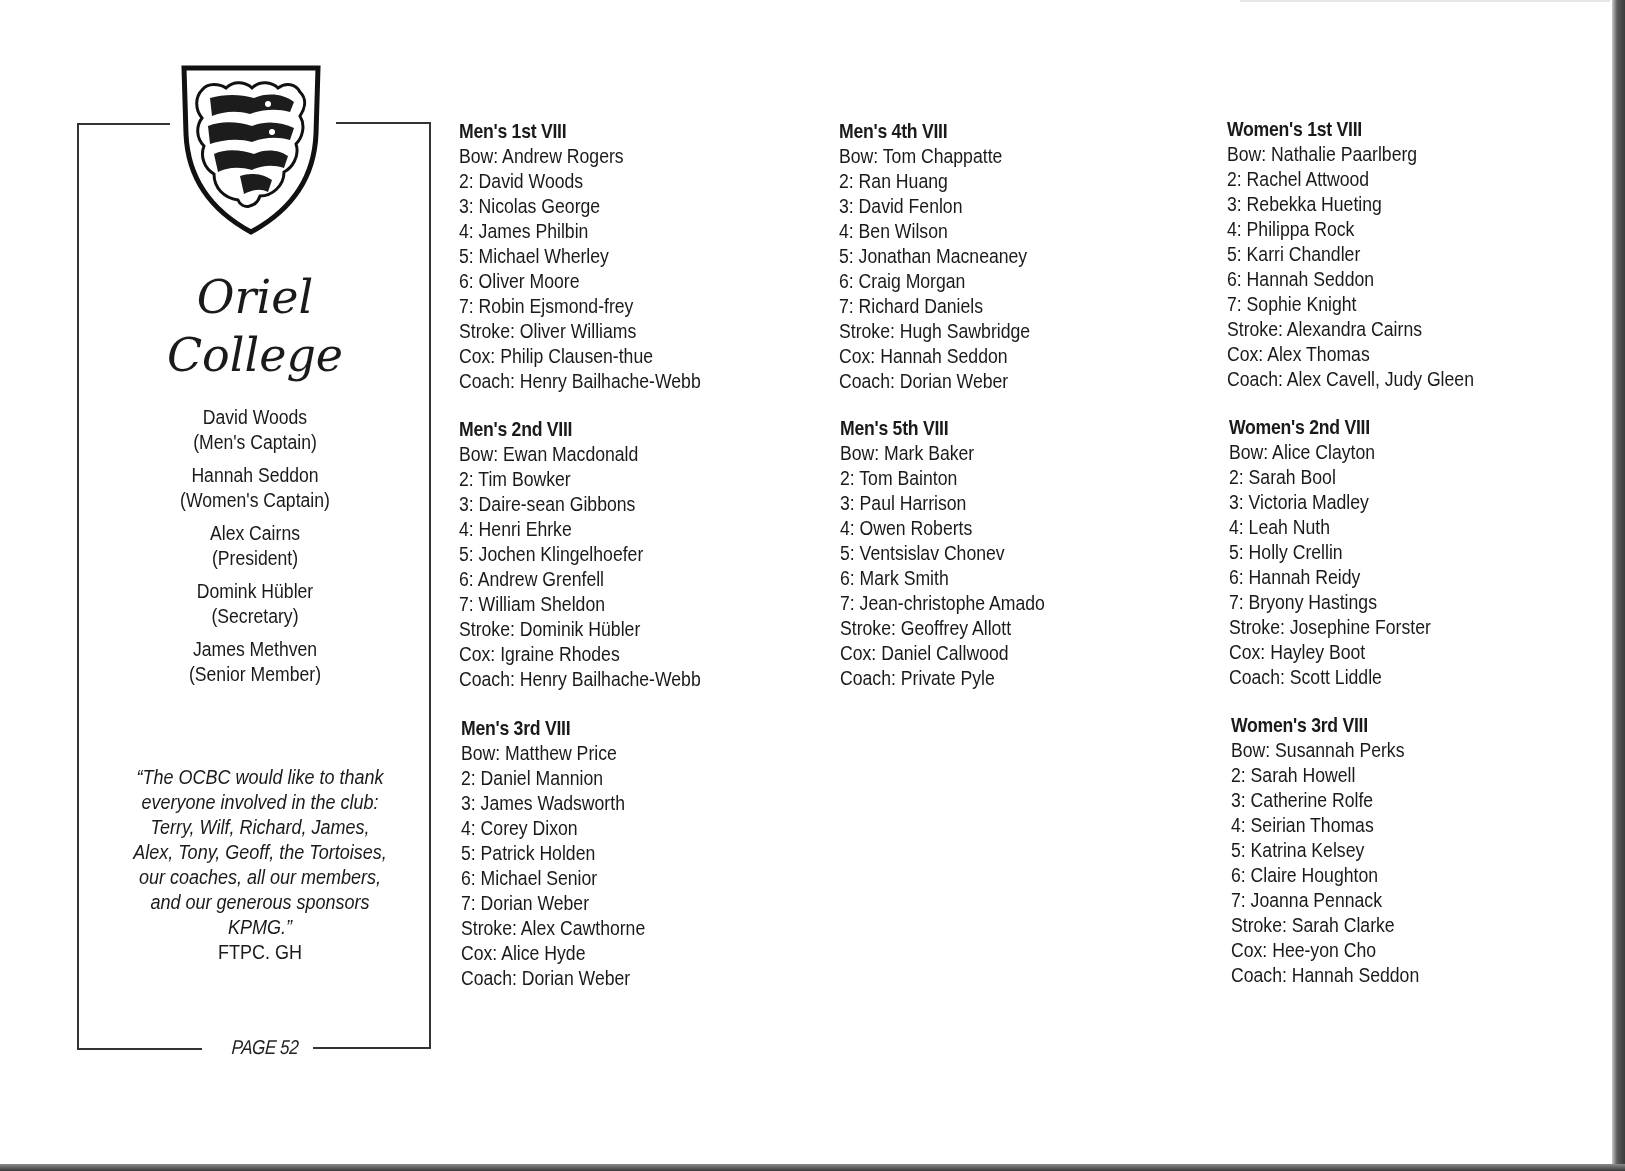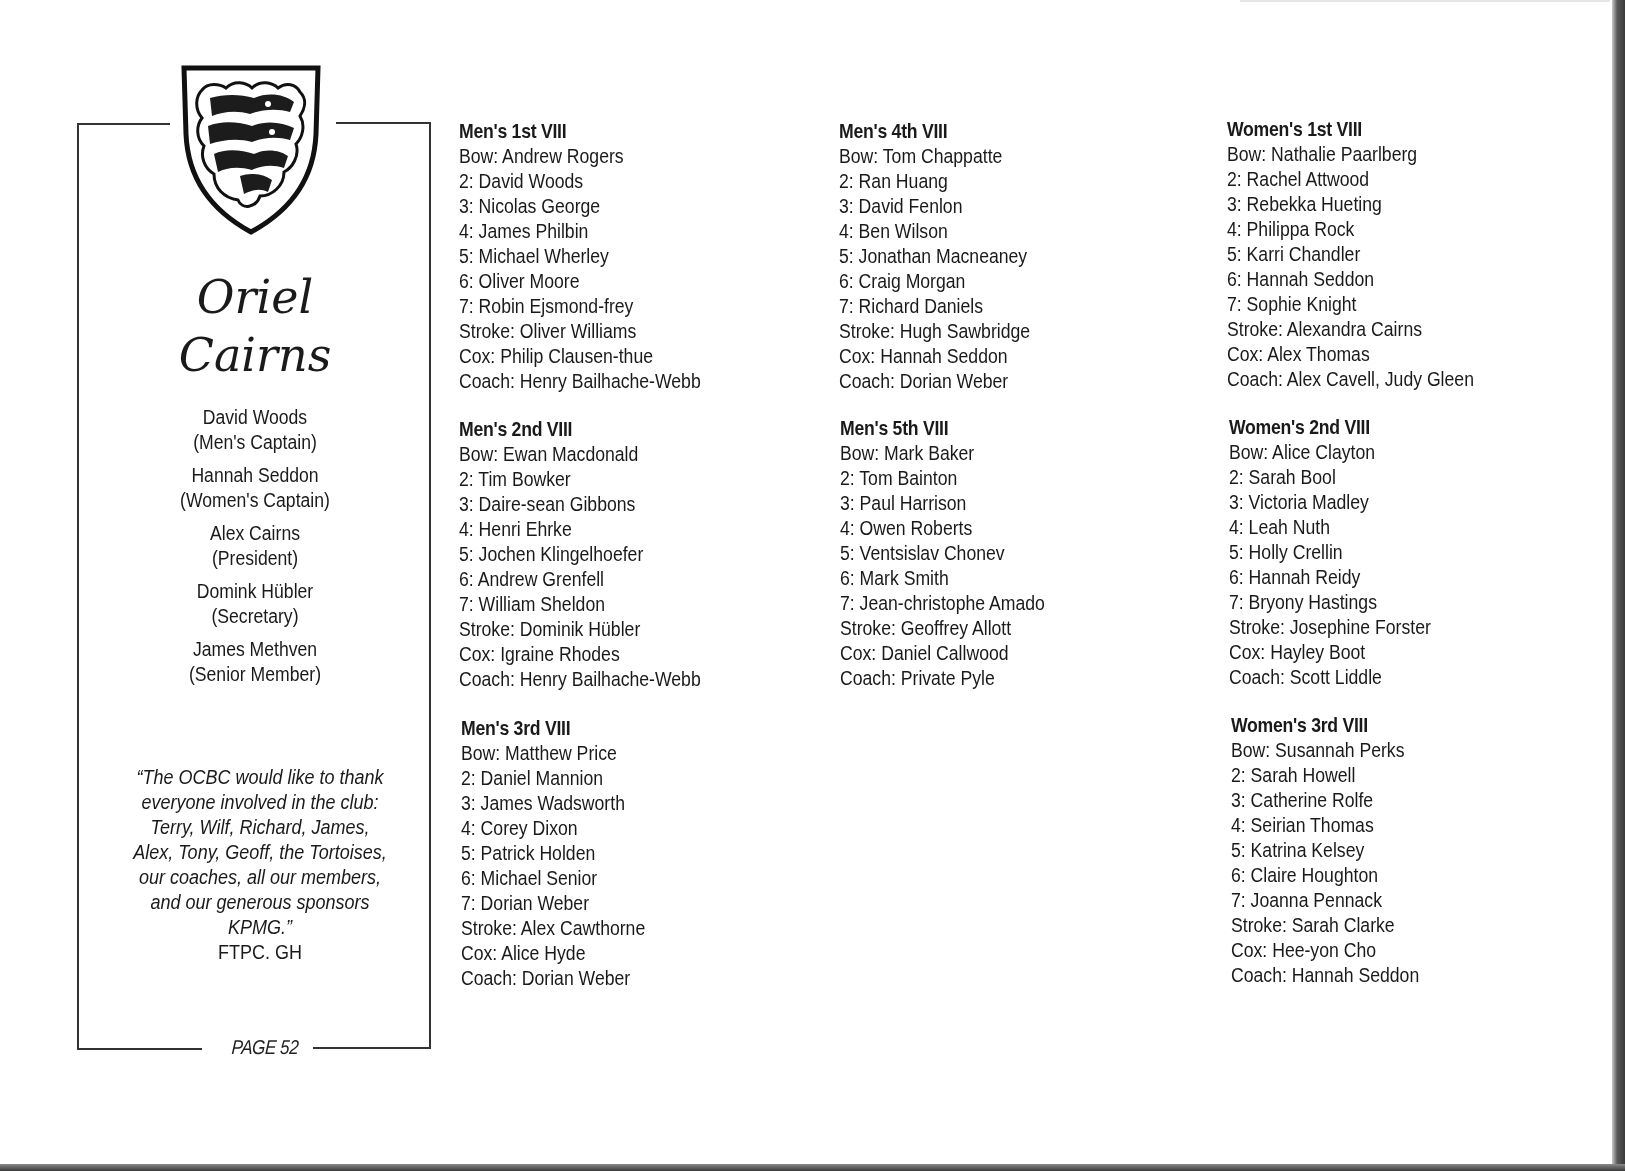--- a/index.html
+++ b/index.html
@@ -75,21 +75,21 @@
   <path d="M22,26 C28,18 40,20 46,24 C54,16 66,18 72,24 C80,16 92,18 98,24 C106,18 116,20 120,28 C128,36 124,46 120,52 C126,62 122,74 116,80 C120,92 112,104 104,108 C104,122 92,132 80,132 C76,144 62,146 58,136 C44,134 34,124 34,110 C24,104 20,92 24,82 C16,74 16,62 22,54 C14,44 16,32 22,26 Z" fill="#fff" stroke="#111" stroke-width="3"></path>
   <path d="M30,34 C44,30 60,30 74,34 C88,28 104,30 114,38 L110,48 C96,44 80,46 70,50 C56,46 42,48 32,52 Z" fill="#1c1c1c"></path>
   <path d="M28,62 C42,56 60,58 72,62 C86,56 102,58 114,64 L110,76 C96,72 82,74 72,78 C58,74 42,76 30,80 Z" fill="#1c1c1c"></path>
   <path d="M34,90 C46,84 62,86 74,90 C86,84 100,86 108,92 L104,104 C92,100 80,102 72,106 C58,102 46,104 38,108 Z" fill="#1c1c1c"></path>
   <path d="M60,112 C70,108 84,110 92,116 L88,128 C80,124 72,126 64,130 Z" fill="#1c1c1c"></path>
   <circle cx="88" cy="40" r="3" fill="#fff"></circle>
   <circle cx="92" cy="68" r="3" fill="#fff"></circle>
 </svg>
 
 <div class="college-name" style="top:268px;">Oriel</div>
-<div class="college-name" style="top:326px;">Cairns</div>
+<div class="college-name" style="top:326px;">College</div>
 
 <div class="officers">
   <div class="officer">
     <div>David Woods</div>
     <div>(Men's Captain)</div>
   </div>
   <div class="officer">
     <div>Hannah Seddon</div>
     <div>(Women's Captain)</div>
   </div>

